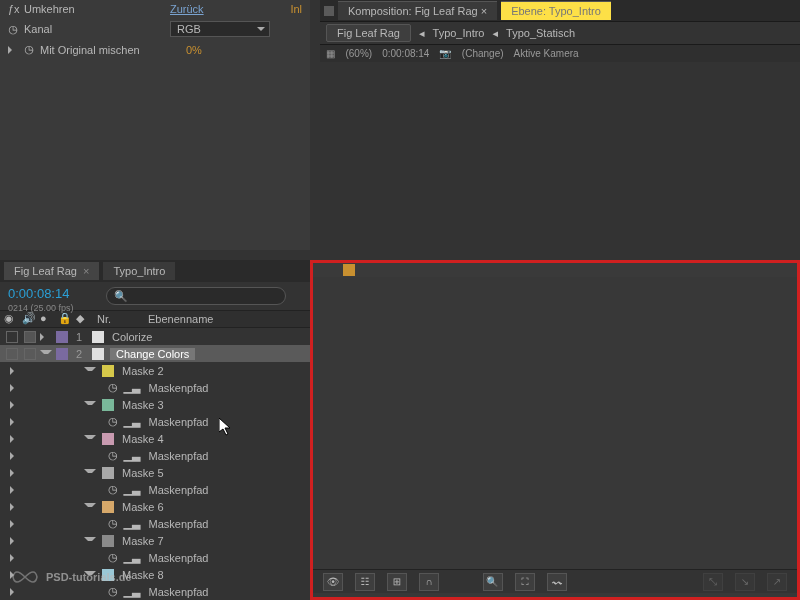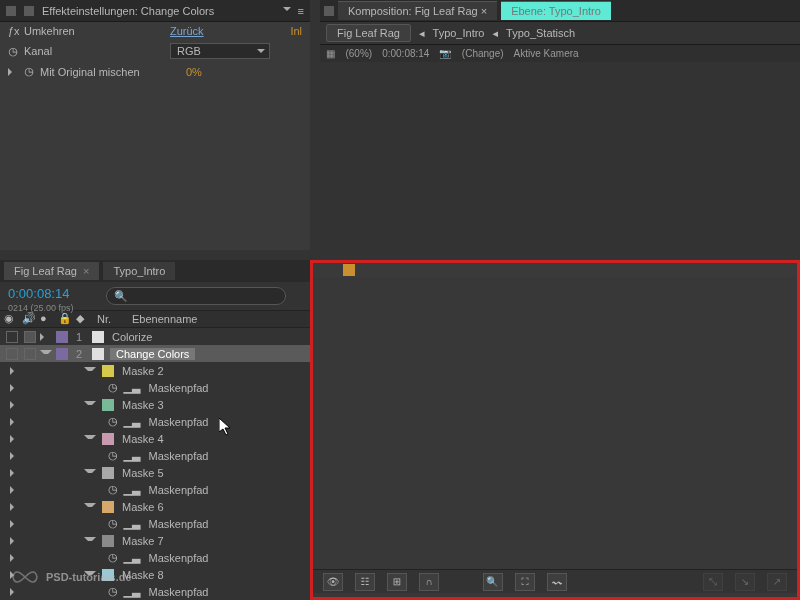--- a/index.html
+++ b/index.html
@@ -12,21 +12,21 @@
 .fxrow{display:flex;align-items:center;padding:3px 8px;gap:6px}
 .fxrow .expand{width:10px;text-align:center}
 .fxrow .label{flex:0 0 140px}
 .fxrow .value{color:#c89030}
 .fxrow .value.link{color:#7aa3d0;text-decoration:underline}
 .dropdown{background:#2a2a2a;border:1px solid #555;padding:1px 18px 1px 6px;position:relative;width:100px}
 .dropdown::after{content:"";position:absolute;right:4px;top:5px;border:4px solid transparent;border-top-color:#aaa}
 .comp{position:absolute;left:320px;top:0;right:0;height:250px;background:#333}
 .comp-tabs{height:22px;display:flex;align-items:center;gap:4px;padding:0 4px;background:#2a2a2a;border-bottom:1px solid #1a1a1a}
 .comp-tabs .ct{padding:3px 10px;background:#3a3a3a;border-top:1px solid #555}
-.comp-tabs .ct.dim{color:#777;background:#5eead4}
+.comp-tabs .ct.dim{color:#777;background:#fde047}
 .comp-nav{height:22px;display:flex;align-items:center;padding:0 6px;gap:8px;background:#333}
 .comp-nav .nbtn{padding:2px 10px;background:#3e3e3e;border:1px solid #555;border-radius:2px}
 .viewer{position:relative;height:188px;background:#383838;display:flex;justify-content:flex-end}
 .canvas{width:300px;height:170px;background:#1985e0;position:relative;margin:0 0 0 0}
 .canvas .title{position:absolute;top:14px;width:100%;text-align:center;color:#f5e050;font-size:22px;font-family:Impact,sans-serif;letter-spacing:1px}
 .canvas .ball{position:absolute;bottom:10px;right:90px;width:26px;height:26px;background:#f5e010;border-radius:50%}
 .viewer-bar{height:18px;display:flex;align-items:center;padding:0 6px;gap:10px;background:#2f2f2f;border-top:1px solid #1a1a1a}
 .viewer-bar span{color:#999;font-size:10px}
 .timeline-region{position:absolute;left:0;top:260px;right:0;bottom:0;background:#333}
 .tl-tabs{height:22px;display:flex;align-items:center;gap:4px;background:#2a2a2a;padding:0 4px}
@@ -68,26 +68,20 @@
 .watermark .bf{width:30px;height:30px;opacity:.6}
 svg{display:block}
 .tri{display:inline-block;width:0;height:0;border:4px solid transparent}
 .tri.r{border-left-color:#aaa}
 .tri.d{border-top-color:#aaa}
 </style>
 </head>
 <body>
 
 <div class="effects">
-  <div class="panel-tab">
-    <span class="sq"></span>
-    <span class="sq"></span>
-    <span>Effekteinstellungen: Change Colors</span>
-    <span class="menu"><span class="tri d"></span>&nbsp;≡</span>
-  </div>
   <div class="fxrow">
     <span class="expand">ƒx</span>
     <span class="label">Umkehren</span>
     <span class="value link">Zurück</span>
     <span style="margin-left:auto;color:#c89030">Inl</span>
   </div>
   <div class="fxrow">
     <span class="expand">◷</span>
     <span class="label">Kanal</span>
     <span class="dropdown">RGB</span>
@@ -138,21 +132,21 @@
       <span style="position:relative;left:-172px;color:#888">🔍</span>
     </div>
   </div>
   <div class="tl-cols">
     <span class="ic">◉</span>
     <span class="ic">🔊</span>
     <span class="ic">●</span>
     <span class="ic">🔒</span>
     <span class="ic">◆</span>
     <span style="width:20px;text-align:center">Nr.</span>
-    <span style="margin-left:14px">Ebenenname</span>
+    <span style="margin-left:30px">Ebenenname</span>
   </div>
   <div class="tl-body" id="tl-body">
       <div class="layer-row">
         <span class="chk"></span>
   <span class="chk" style="background:#555"></span>
   <span class="tw tri r"></span>
   <span class="cbox" style="background:#7a6aa0"></span>
   <span class="num">1</span>
   <span class="swatch" style="background:#e0e0e0"></span>
   <span class="name ">Colorize</span>

